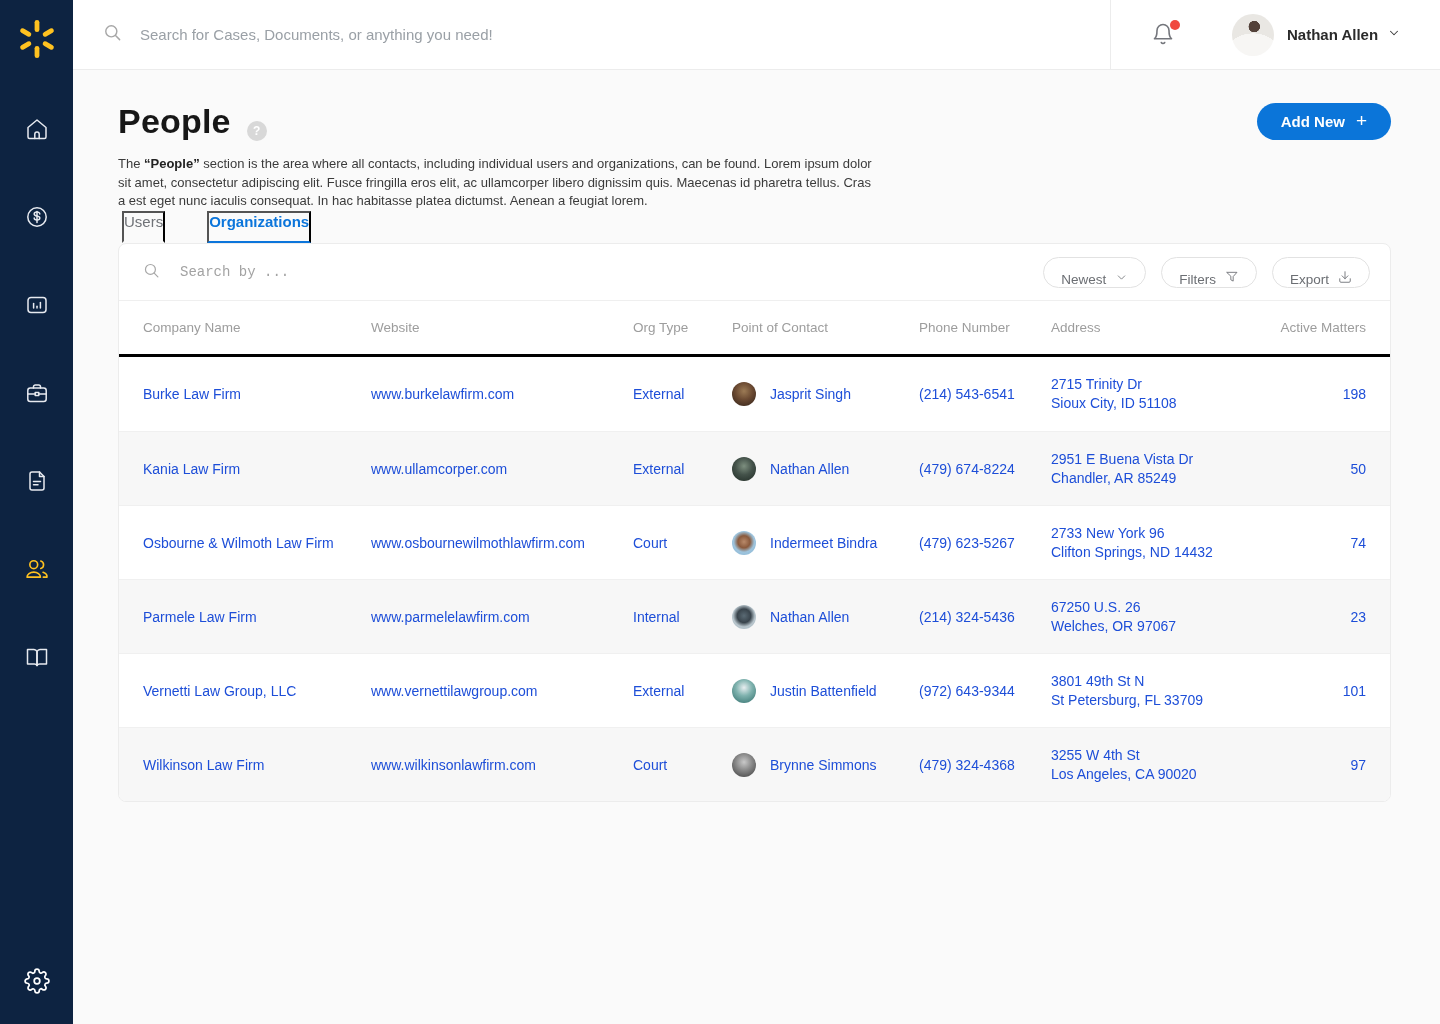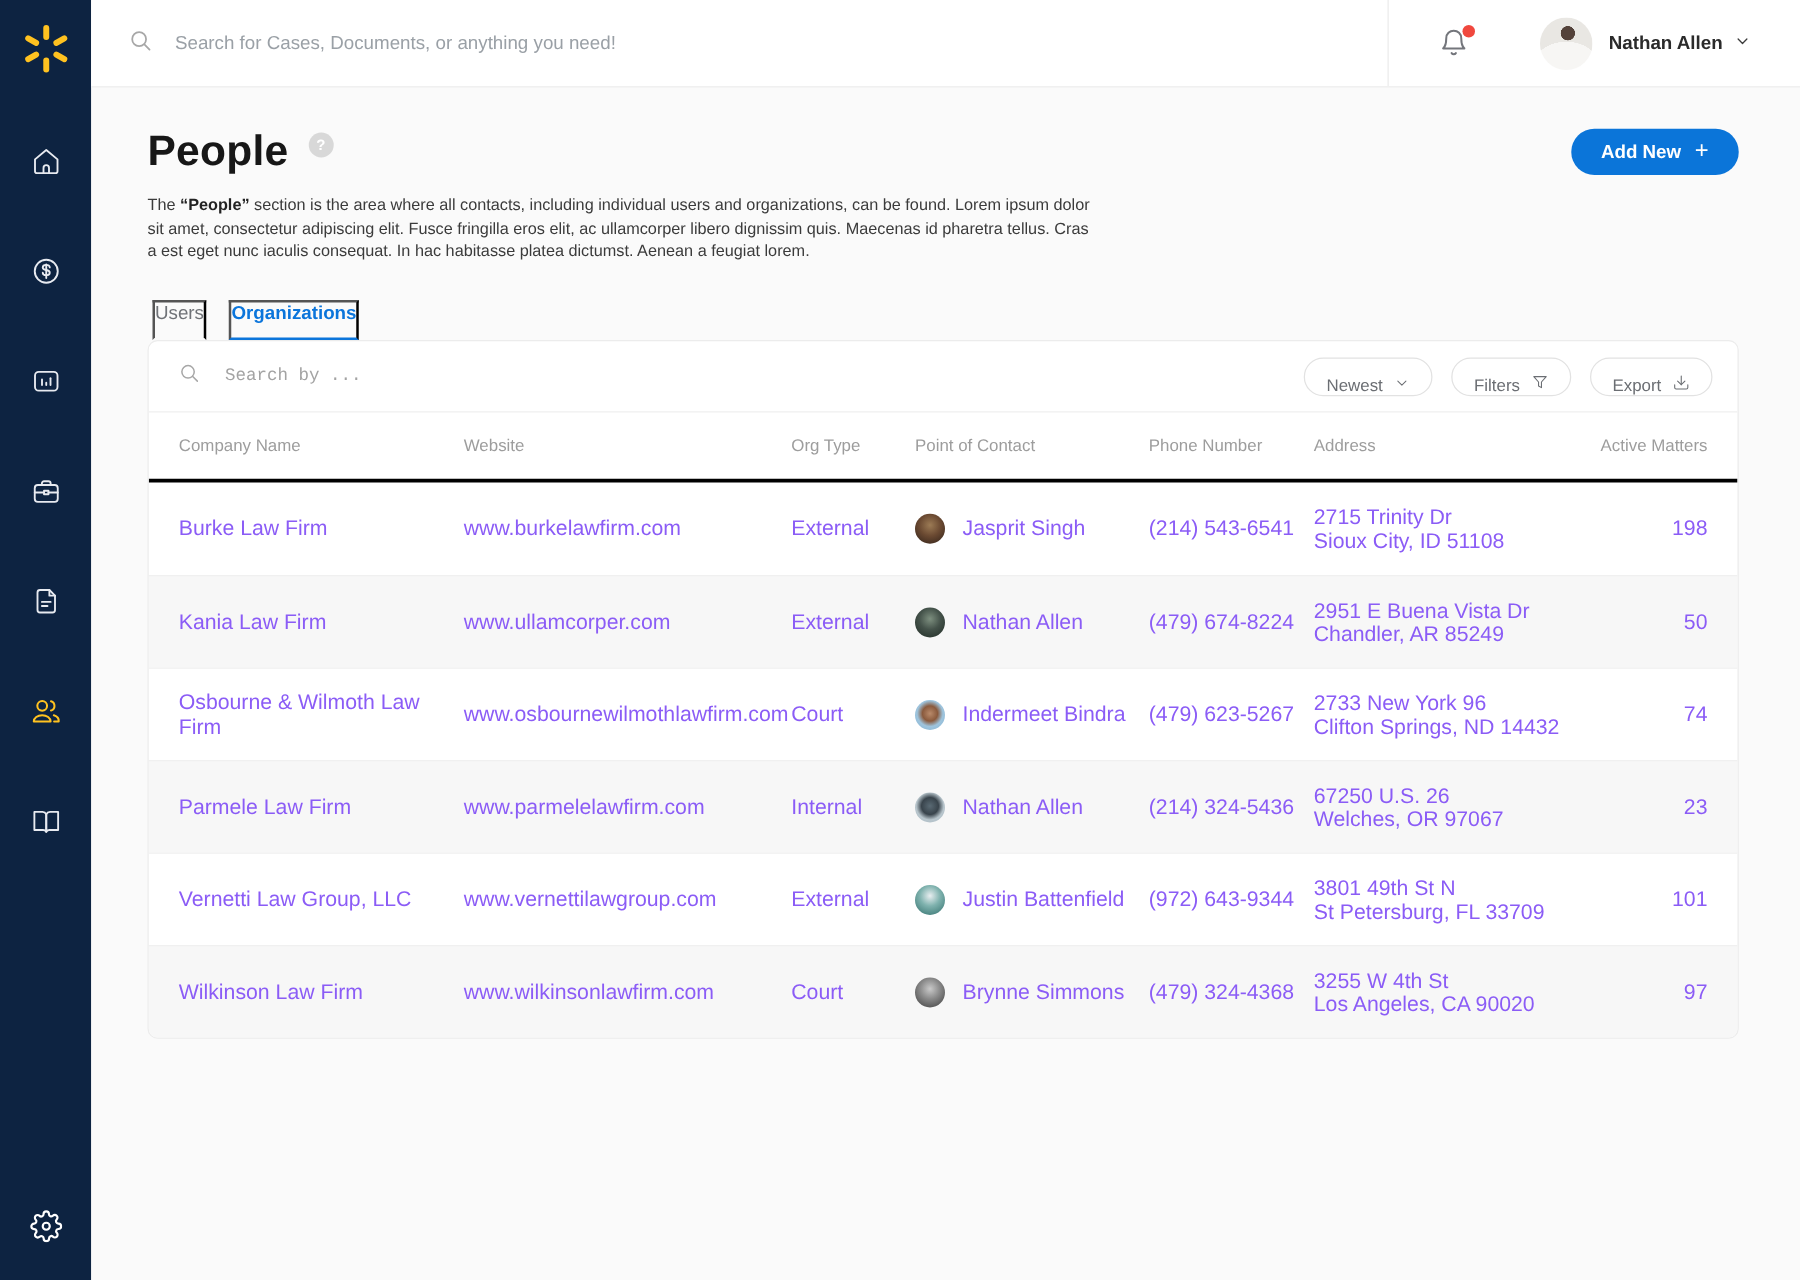--- a/index.html
+++ b/index.html
@@ -33,44 +33,44 @@
   .user-avatar{width:42px;height:42px;border-radius:50%;flex:none;background:
     radial-gradient(circle at 53% 30%,#54423a 0 15%,rgba(0,0,0,0) 16%),
     radial-gradient(ellipse 60% 42% at 50% 88%,#f7f6f4 0 99%,rgba(0,0,0,0) 100%),
     #e9e7e3}
   .user-name{font-size:15px;color:#2b2b2b;font-weight:600;margin-left:13px}
   .user-menu svg{stroke:#3c3c3c;fill:none;stroke-width:1.8;stroke-linecap:round;stroke-linejoin:round;margin-left:9px}
 
   
   .content{flex:1;padding:32px 49px 0 45px;overflow:hidden}
   .page-head{display:flex;align-items:center;justify-content:space-between}
-  .title-wrap{display:flex;align-items:flex-start}
+  .title-wrap{display:flex;align-items:flex-end}
   h1{font-size:34px;font-weight:800;color:#171717;letter-spacing:.2px}
   .help-badge{width:20px;height:20px;border-radius:50%;background:#d8d8d8;color:#fff;font-size:12px;font-weight:700;display:flex;align-items:center;justify-content:center;margin-left:16px;margin-top:4px}
   .add-new{background:#0b75d9;border:none;border-radius:21px;height:37px;padding:0 24px;display:flex;align-items:center;color:#fff;font-size:15px;font-weight:600;cursor:pointer;font-family:Liberation Sans, sans-serif}
   .add-new .plus{font-size:19px;font-weight:400;margin-left:11px;margin-top:-2px}
   .desc{max-width:760px;font-size:13px;line-height:1.44;color:#3b3b3b;margin-top:14px}
   .desc b{font-weight:700;color:#222}
 
-  .tabs{display:flex;gap:18px;margin-top:29px;padding-left:4px}
+  .tabs{display:flex;gap:42px;padding-left:4px}
   .tab{font-size:15px;color:#6f7277;padding-bottom:11px;border-bottom:2px solid transparent;cursor:pointer;background:none;font-family:inherit}
   .tab.active{color:#0b75db;font-weight:600;border-bottom-color:#0b75db}
 
   
   .card{background:#fff;border:1px solid #ececec;border-radius:8px;overflow:hidden}
   .card-toolbar{height:57px;display:flex;align-items:center;padding:0 20px 0 24px;border-bottom:1px solid #efefef}
   .card-toolbar .s-icon svg{stroke:#a7a7a7;fill:none;stroke-width:1.7;stroke-linecap:round}
   .card-search{border:none;outline:none;flex:1;margin-left:20px;font-size:14px;color:#333;background:transparent;font-family:Liberation Mono, monospace}
   .card-search::placeholder{color:#a3a3a3}
   .pill{display:flex;align-items:flex-end;gap:9px;border:1px solid #e2e2e2;border-radius:16px;height:31px;padding:0 17px;background:#fff;color:#6b6e73;font-size:13.5px;margin-left:15px;cursor:pointer;font-family:inherit}
   .pill svg{stroke:#6b6e73;fill:none;stroke-width:1.5;stroke-linecap:round;stroke-linejoin:round}
 
   .grid-row{display:grid;grid-template-columns:228px 262px 99px 187px 122px 220px 1fr;align-items:center;padding:0 24px}
   .thead{height:56px;color:#9d9d9d;font-size:13.5px;border-bottom:3px solid #000000}
-  .trow{height:74px;font-size:17px;color:#8b5cf6;cursor:pointer}
+  .trow{height:74px;font-size:14px;color:#1d4ed8;cursor:pointer}
   .trow + .trow{border-top:1px solid #f0f0f0}
   .trow:nth-child(even){background:#f7f7f7}
   .cell-addr{padding-left:10px;line-height:19px}
   .thead .cell-addr{padding-left:10px}
   .cell-matters{text-align:right}
   .cell-contact{display:flex;align-items:center;gap:14px}
   .av{width:24px;height:24px;border-radius:50%;flex:none}
   .av-0{background:radial-gradient(circle at 50% 38%,#9c7b55 0%,#6b4a32 45%,#2e2018 100%)}
   .av-1{background:radial-gradient(circle at 50% 38%,#7d8f7f 0%,#44524a 45%,#1f2a24 100%)}
   .av-2{background:radial-gradient(circle at 50% 45%,#b98a6a 0%,#8a5a3d 34%,#9ec4dd 58%,#86b4d4 100%)}

